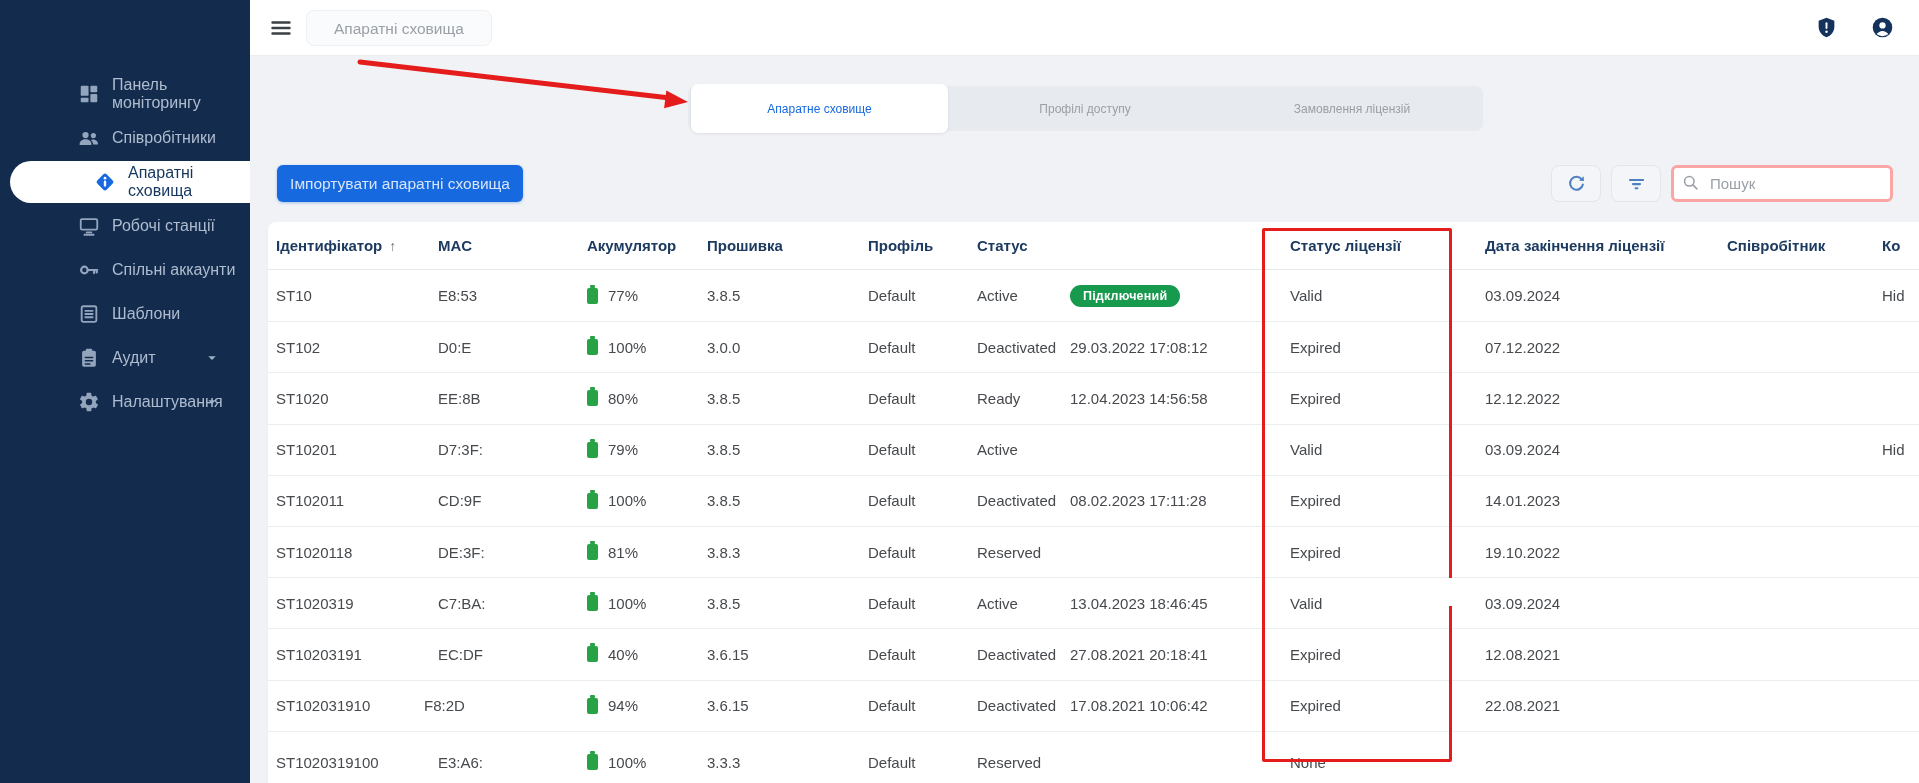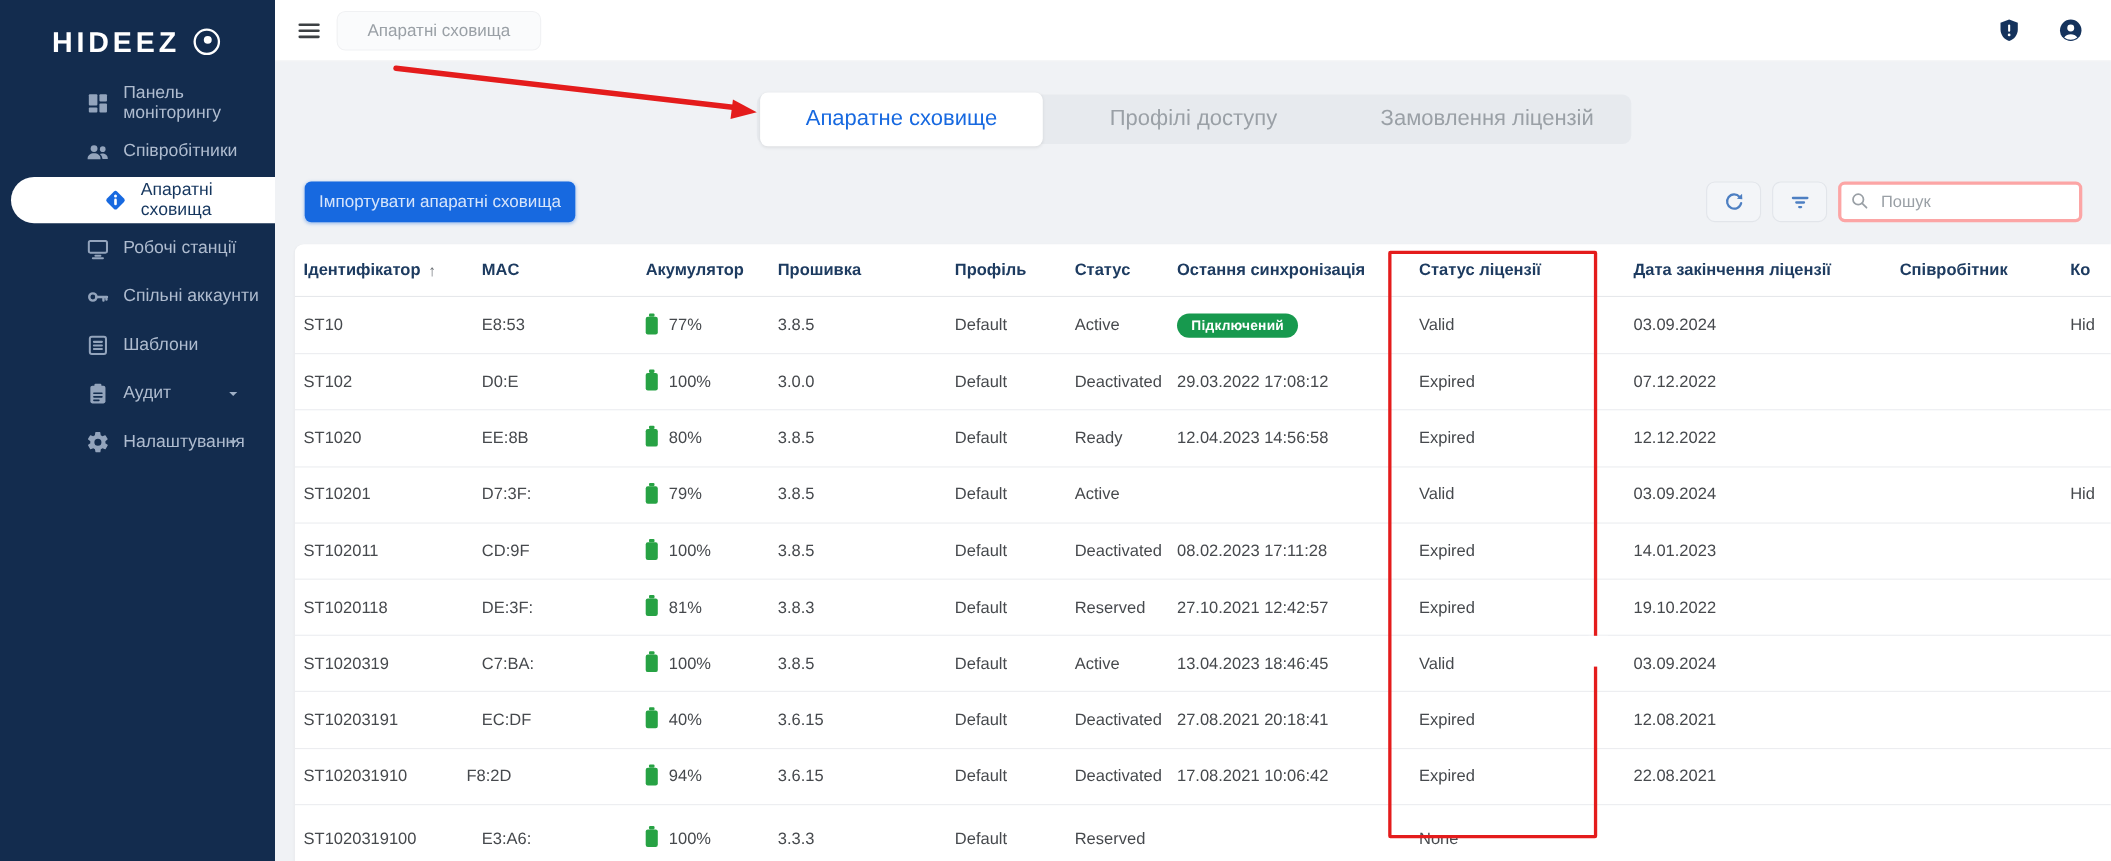--- a/index.html
+++ b/index.html
@@ -27,21 +27,21 @@
   .topbar{position:absolute;left:250px;top:0;width:1669px;height:56px;background:#fff;border-bottom:1px solid #ebedef;display:flex;align-items:center;z-index:5}
   .hamburger{width:26px;height:24px;margin-left:18px;color:#3c4043;cursor:pointer}
   .hamburger svg{width:100%;height:100%}
   .title-chip{margin-left:12px;height:36px;line-height:36px;padding:0 27px;background:#fafbfc;border:1px solid #f0f1f3;border-radius:8px;color:#9aa0a6;font-size:15.5px}
   .topbar-right{margin-left:auto;display:flex;align-items:center;gap:33px;padding-right:25px}
   .tb-icon{width:23px;height:23px;color:#14325c;cursor:pointer}
   .tb-icon svg{width:100%;height:100%}
   
   .content-bg{position:absolute;left:250px;top:56px;width:1669px;height:727px;background:var(--content-bg)}
   .tabstrip{position:absolute;left:688px;top:86px;width:795px;height:45px;background:#e7eaee;border-radius:8px;z-index:2}
-  .tab{position:absolute;top:0;height:45px;display:flex;align-items:center;justify-content:center;font-size:20px;color:#9aa0a6;cursor:pointer}
+  .tab{position:absolute;top:0;height:45px;display:flex;align-items:center;justify-content:center;font-size:12px;color:#9aa0a6;cursor:pointer}
   .tab.active{top:-2px;height:49px;background:#fff;border-radius:7px;color:var(--accent-blue);box-shadow:0 1px 3px rgba(0,0,0,.08);z-index:3}
   .import-btn{position:absolute;left:277px;top:165px;width:246px;height:37px;background:var(--accent-blue);border:none;border-radius:6px;color:#d7e5fb;font-size:15.5px;font-family:inherit;cursor:pointer;box-shadow:0 1px 3px rgba(23,105,224,.35);z-index:2}
   .tool-btn{position:absolute;top:165px;width:50px;height:37px;border:1px solid #e2e5ea;border-radius:8px;background:#f3f5f8;display:flex;align-items:center;justify-content:center;cursor:pointer;z-index:2}
   .tool-btn .t-icon{width:21px;height:21px;color:#4d7fc2}
   .tool-btn .t-icon svg{width:100%;height:100%}
   .searchbox{position:absolute;left:1671px;top:165px;width:222px;height:37px;z-index:2}
   .searchbox .mag{position:absolute;left:10px;top:8px;width:19px;height:19px;color:#9aa0a6}
   .searchbox .mag svg{width:100%;height:100%}
   .searchbox input{width:100%;height:100%;border:3px solid #fca5a5;border-radius:6px;background:#fff;padding:0 10px 0 36px;font-size:15px;font-family:inherit;color:#3c4043;outline:none}
   .searchbox input::placeholder{color:#9aa0a6}
@@ -60,27 +60,20 @@
   .red-box{position:absolute;left:1262px;top:228px;width:190px;height:534px;border:3px solid var(--annotation-red);border-radius:2px;z-index:10;pointer-events:none}
   .red-notch{position:absolute;left:1444px;top:578px;width:18px;height:28px;background:#fff;z-index:11;pointer-events:none}
   .red-arrow{position:absolute;left:340px;top:48px;width:380px;height:70px;z-index:10;pointer-events:none}
 </style>
 </head>
 <body>
 
 <div>
 
   <aside class="sidebar">
-    <div class="logo">
-      <span class="logo-text">HIDEEZ</span>
-      <span class="logo-mark"><svg viewBox="0 0 34 34" fill="none" stroke="#fff" stroke-width="2.4">
-            <circle cx="17" cy="17" r="12.5"></circle>
-            <circle cx="18" cy="15" r="4.1" fill="#fff" stroke="none"></circle>
-          </svg></span>
-    </div>
     <nav class="side-nav" id="sidebar-items">
         <div class="side-item">
           <span class="s-icon"><svg viewBox="0 0 24 24" fill="currentColor">
               <rect x="3" y="3" width="8.5" height="11" rx="1"></rect>
               <rect x="13.5" y="3" width="7.5" height="7" rx="1"></rect>
               <rect x="13.5" y="12" width="7.5" height="9" rx="1"></rect>
               <rect x="3" y="16" width="8.5" height="5" rx="1"></rect>
             </svg></span>
           <span class="s-label">Панель моніторингу</span>
         </div>
@@ -194,21 +187,20 @@
   </div>
 
   <section class="card">
     <div class="thead" id="thead">
         <div class="th" style="left: 8px;">Ідентифікатор<span class="sort">↑</span></div>
         <div class="th" style="left: 170px; text-align: center;">MAC</div>
         <div class="th" style="left: 319px;">Акумулятор</div>
         <div class="th" style="left: 439px;">Прошивка</div>
         <div class="th" style="left: 600px;">Профіль</div>
         <div class="th" style="left: 709px;">Статус</div>
-        <div class="th" style="left: 802px;">Остання синхронізація</div>
         <div class="th" style="left: 1022px;">Статус ліцензії</div>
         <div class="th" style="left: 1217px;">Дата закінчення ліцензії</div>
         <div class="th" style="left: 1459px;">Співробітник</div>
         <div class="th" style="left: 1614px;">Ко</div>
       </div>
     <div id="tbody">
         <div class="trow" style="top: 48px; height: 51.2px;">
           <div class="td" style="left: 8px;">ST10</div>
           <div class="td" style="left: 170px;">E8:53</div>
           <div class="td" style="left: 319px;"><span class="batt"></span>77%</div>
@@ -274,21 +266,20 @@
           <div class="td" style="left: 1459px;"></div>
           <div class="td" style="left: 1614px;"></div>
         </div>
         <div class="trow" style="top: 304px; height: 51.2px;">
           <div class="td" style="left: 8px;">ST1020118</div>
           <div class="td" style="left: 170px;">DE:3F:</div>
           <div class="td" style="left: 319px;"><span class="batt"></span>81%</div>
           <div class="td" style="left: 439px;">3.8.3</div>
           <div class="td" style="left: 600px;">Default</div>
           <div class="td" style="left: 709px;">Reserved</div>
-          <div class="td" style="left: 802px;">27.10.2021 12:42:57</div>
           <div class="td" style="left: 1022px;">Expired</div>
           <div class="td" style="left: 1217px;">19.10.2022</div>
           <div class="td" style="left: 1459px;"></div>
           <div class="td" style="left: 1614px;"></div>
         </div>
         <div class="trow" style="top: 355.2px; height: 51.2px;">
           <div class="td" style="left: 8px;">ST1020319</div>
           <div class="td" style="left: 170px;">C7:BA:</div>
           <div class="td" style="left: 319px;"><span class="batt"></span>100%</div>
           <div class="td" style="left: 439px;">3.8.5</div>

